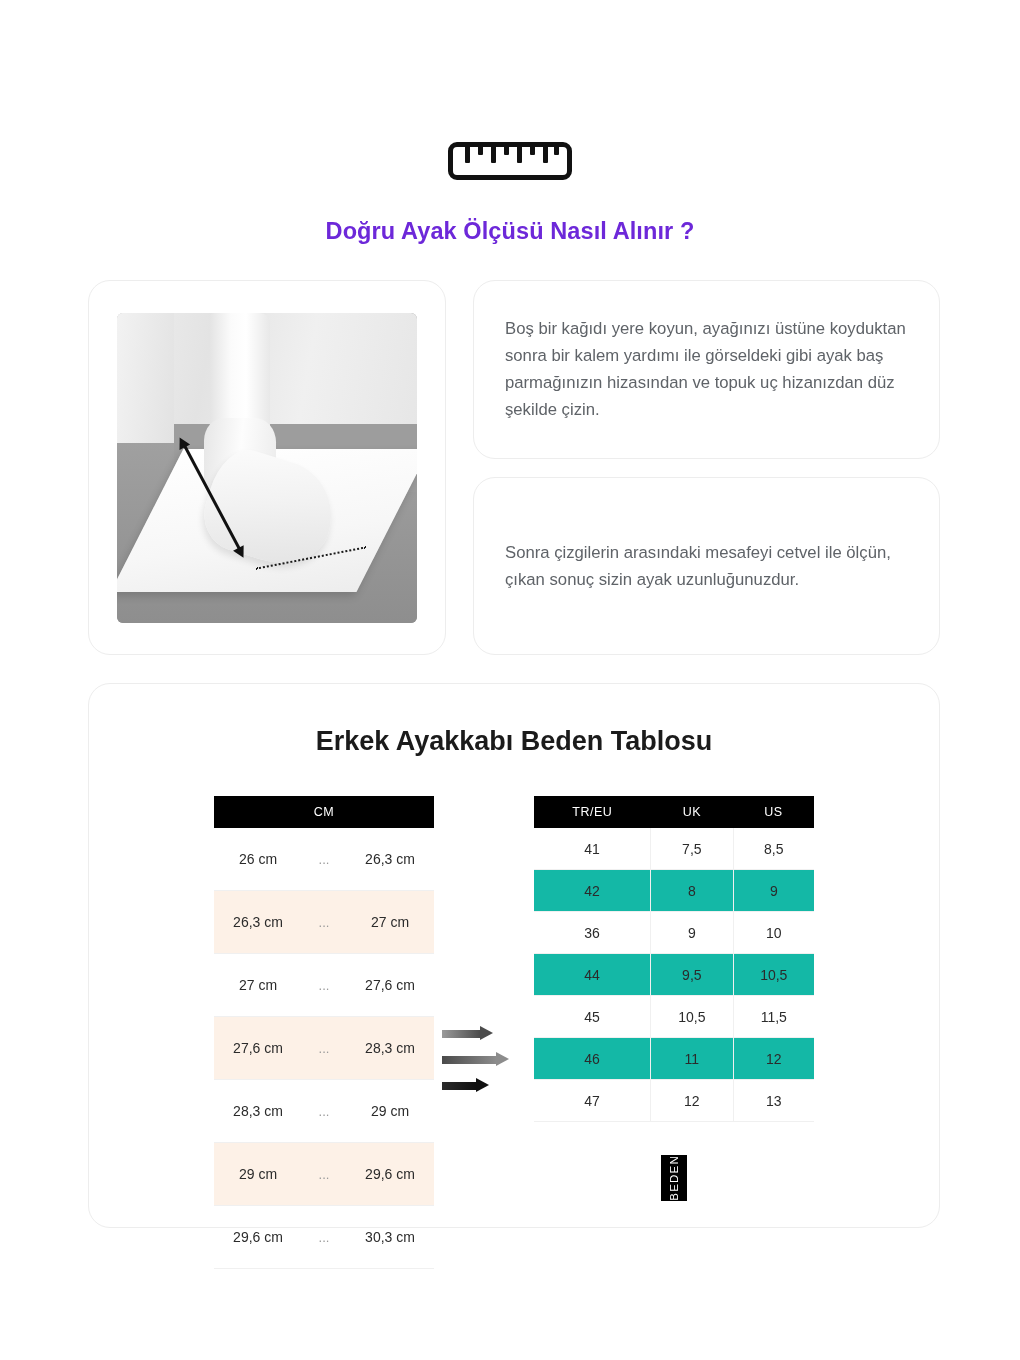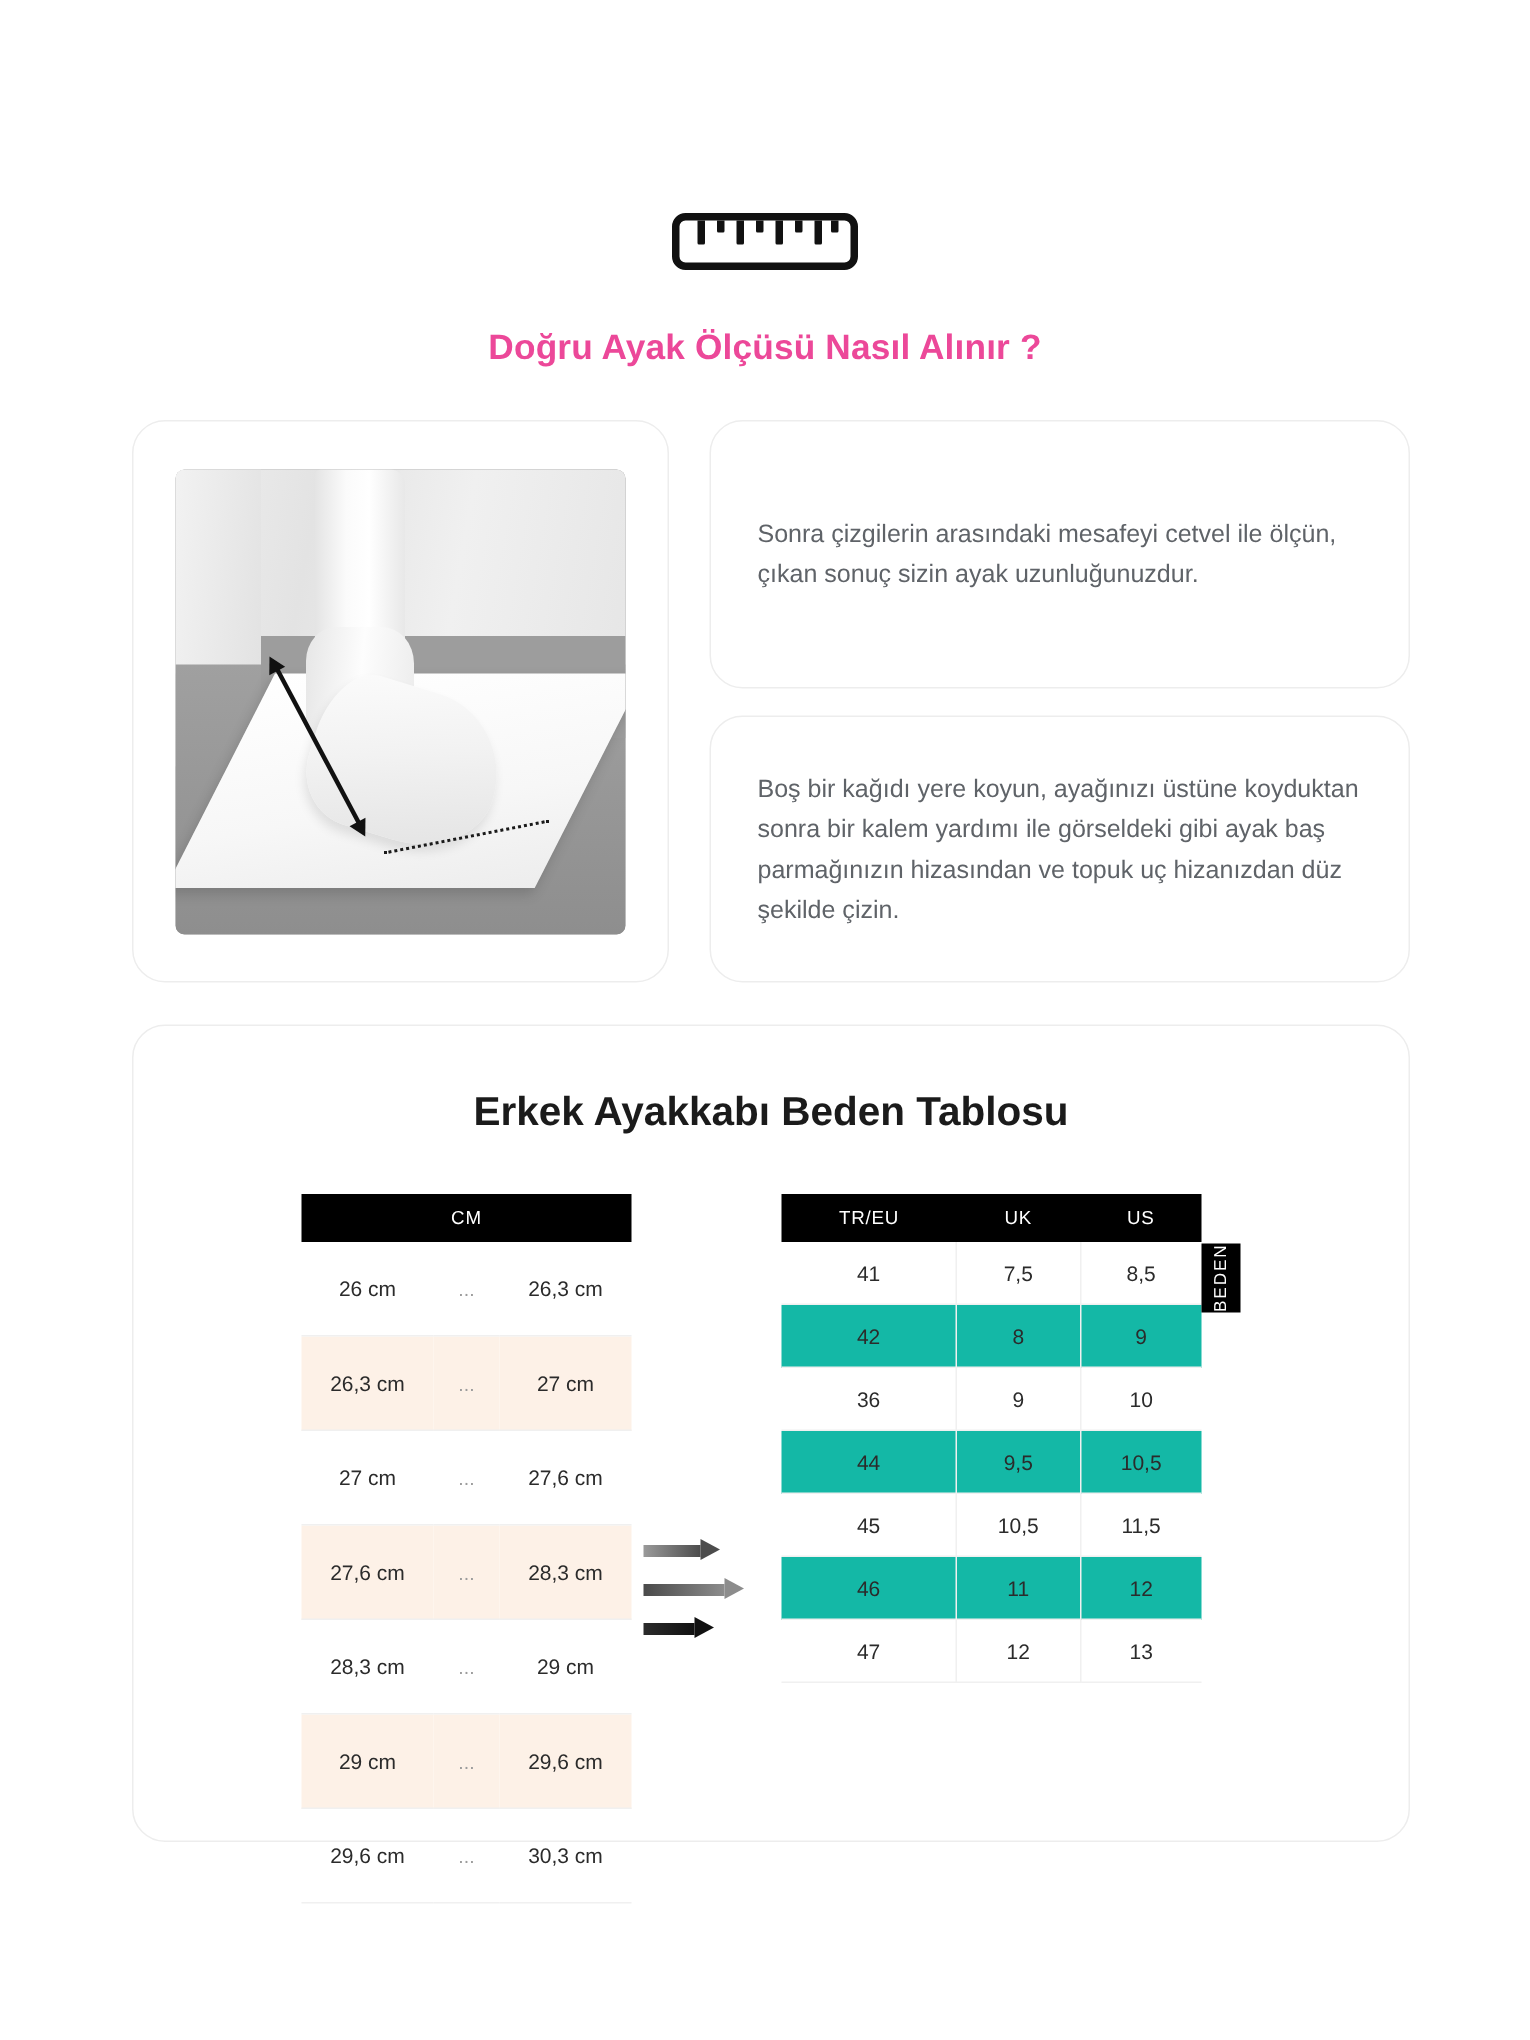--- a/index.html
+++ b/index.html
@@ -47,21 +47,21 @@
   .ruler .tick.short { height: 9px; }
 
   
   .page-title {
     position: absolute;
     left: 0; right: 0;
     top: 218px;
     text-align: center;
     font-size: 23.5px;
     font-weight: bold;
-    color: #ec4899;
+    color: #6d28d9;
     letter-spacing: 0.1px;
   }
 
   
   .top-row {
     position: absolute;
     left: 88px;
     top: 280px;
     width: 852px;
     height: 375px;
@@ -277,21 +277,21 @@
     border-bottom: 7.5px solid transparent;
   }
   .arrow.a1 .shaft { width: 38px; background: linear-gradient(90deg, #9a9a9a, #4c4c4c); }
   .arrow.a1 .head  { left: 38px; border-left: 13px solid #4c4c4c; }
   .arrow.a2 .shaft { width: 54px; background: linear-gradient(90deg, #4a4a4a, #8c8c8c); }
   .arrow.a2 .head  { left: 54px; border-left: 13px solid #8c8c8c; }
   .arrow.a3 .shaft { width: 34px; background: linear-gradient(90deg, #2b2b2b, #111111); }
   .arrow.a3 .head  { left: 34px; border-left: 13px solid #111111; }
 
   
-  .size-wrap { position: relative; display: flex; align-items: flex-start; }
+  .size-wrap { position: relative; display: flex; align-items: center; flex-direction: column; }
   .size-table { width: 280px; }
   .size-table thead th {
     background: #000000;
     color: #ffffff;
     font-size: 12.5px;
     font-weight: normal;
     letter-spacing: 0.5px;
     padding: 9px 0;
     text-align: center;
   }
@@ -354,25 +354,25 @@
         <div class="ph-paper"></div>
         <div class="ph-sock-leg"></div>
         <div class="ph-sock-ankle"></div>
         <div class="ph-sock-foot"></div>
         <div class="ph-arrow"></div>
         <div class="ph-dashed"></div>
       </div>
     </div>
 
     <div class="text-col">
+      <div class="card text-card first">
+        <p>Boş bir kağıdı yere koyun, ayağınızı üstüne koyduktan sonra bir kalem yardımı ile görseldeki gibi ayak baş parmağınızın hizasından ve topuk uç hizanızdan düz şekilde çizin.</p>
+      </div>
       <div class="card text-card second">
         <p>Sonra çizgilerin arasındaki mesafeyi cetvel ile ölçün, çıkan sonuç sizin ayak uzunluğunuzdur.</p>
-      </div>
-      <div class="card text-card first">
-        <p>Boş bir kağıdı yere koyun, ayağınızı üstüne koyduktan sonra bir kalem yardımı ile görseldeki gibi ayak baş parmağınızın hizasından ve topuk uç hizanızdan düz şekilde çizin.</p>
       </div>
     </div>
 
   </div>
 
   <div class="table-card">
 
     <div class="table-title">Erkek Ayakkabı Beden Tablosu</div>
 
     <div class="tables-row">

